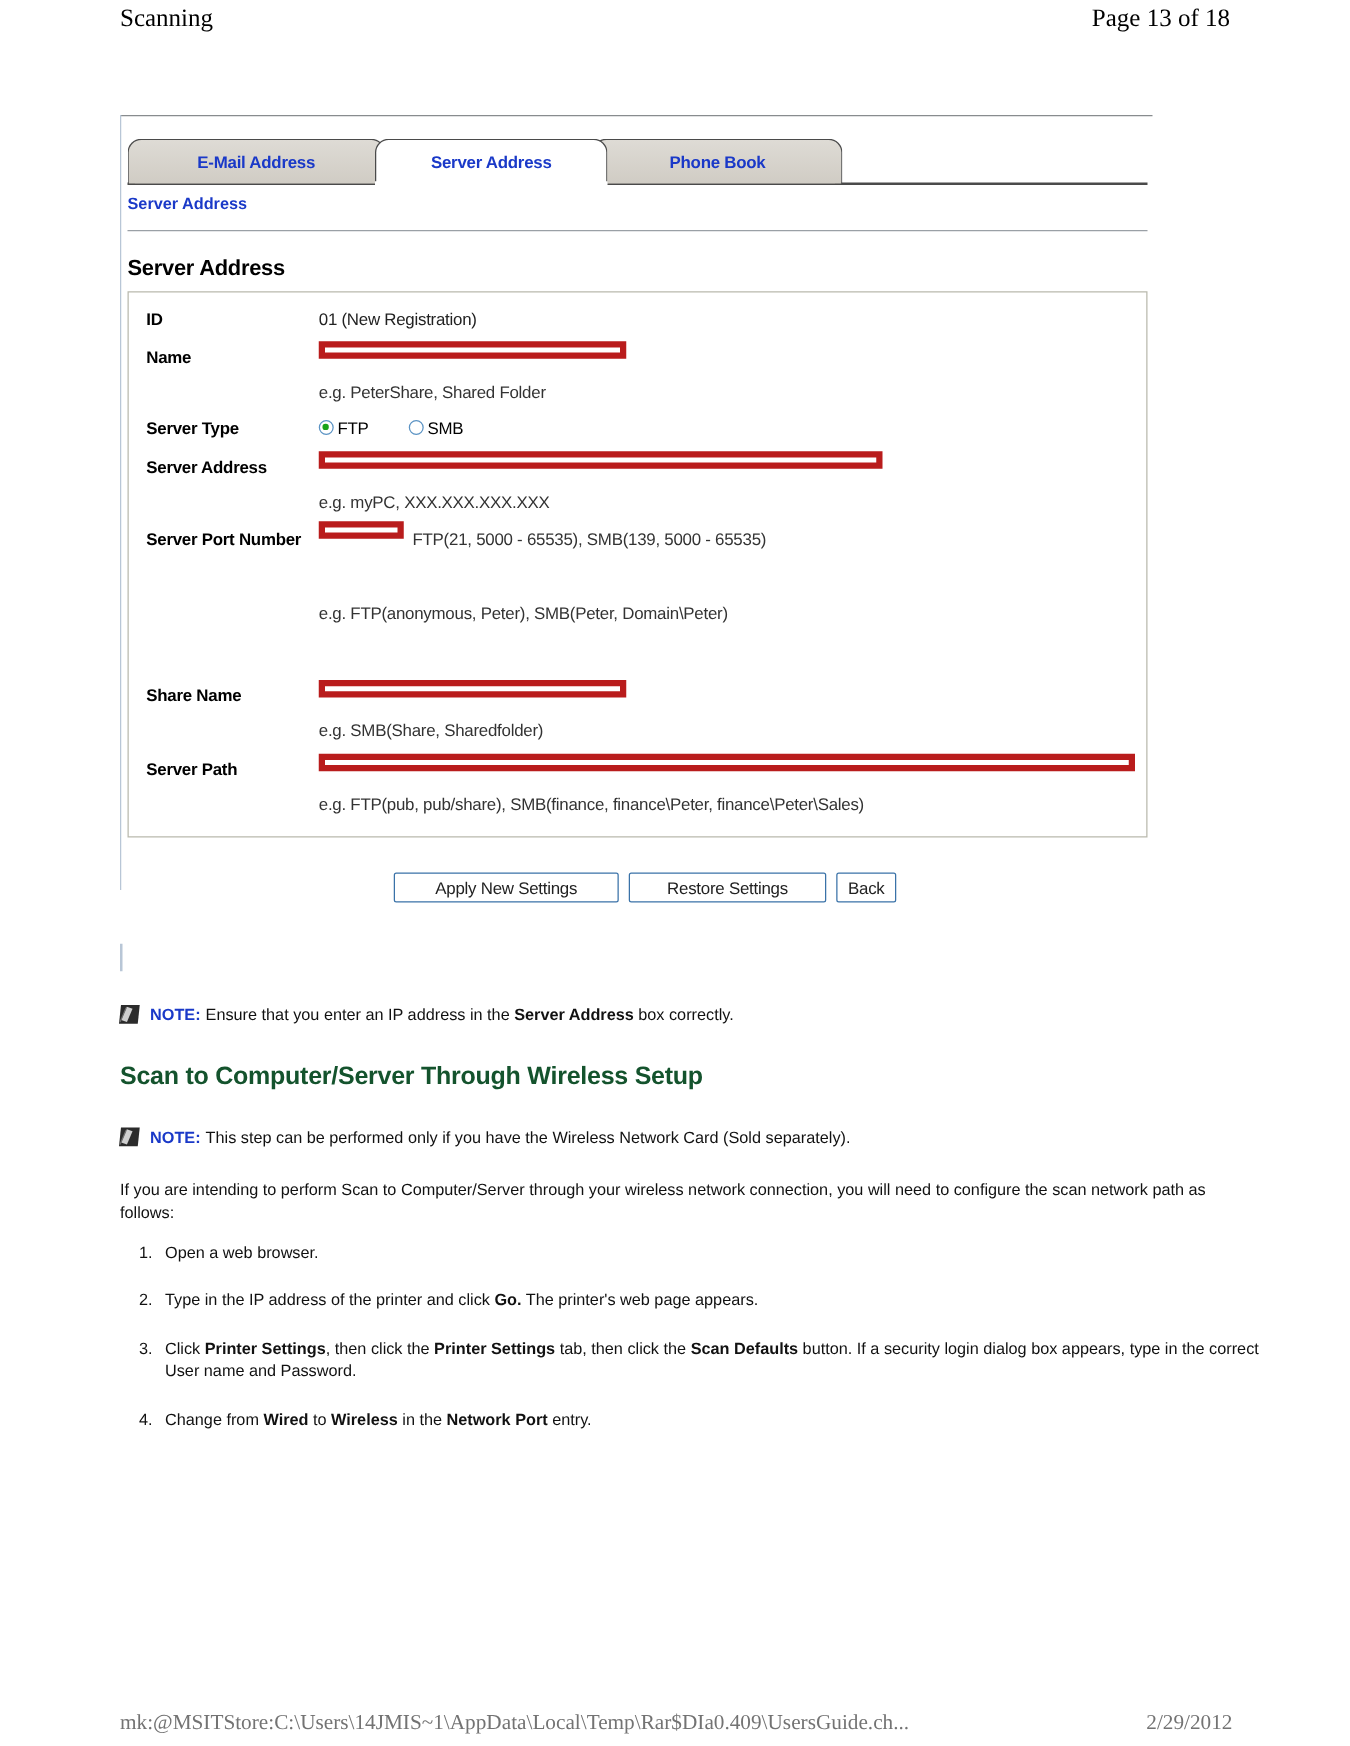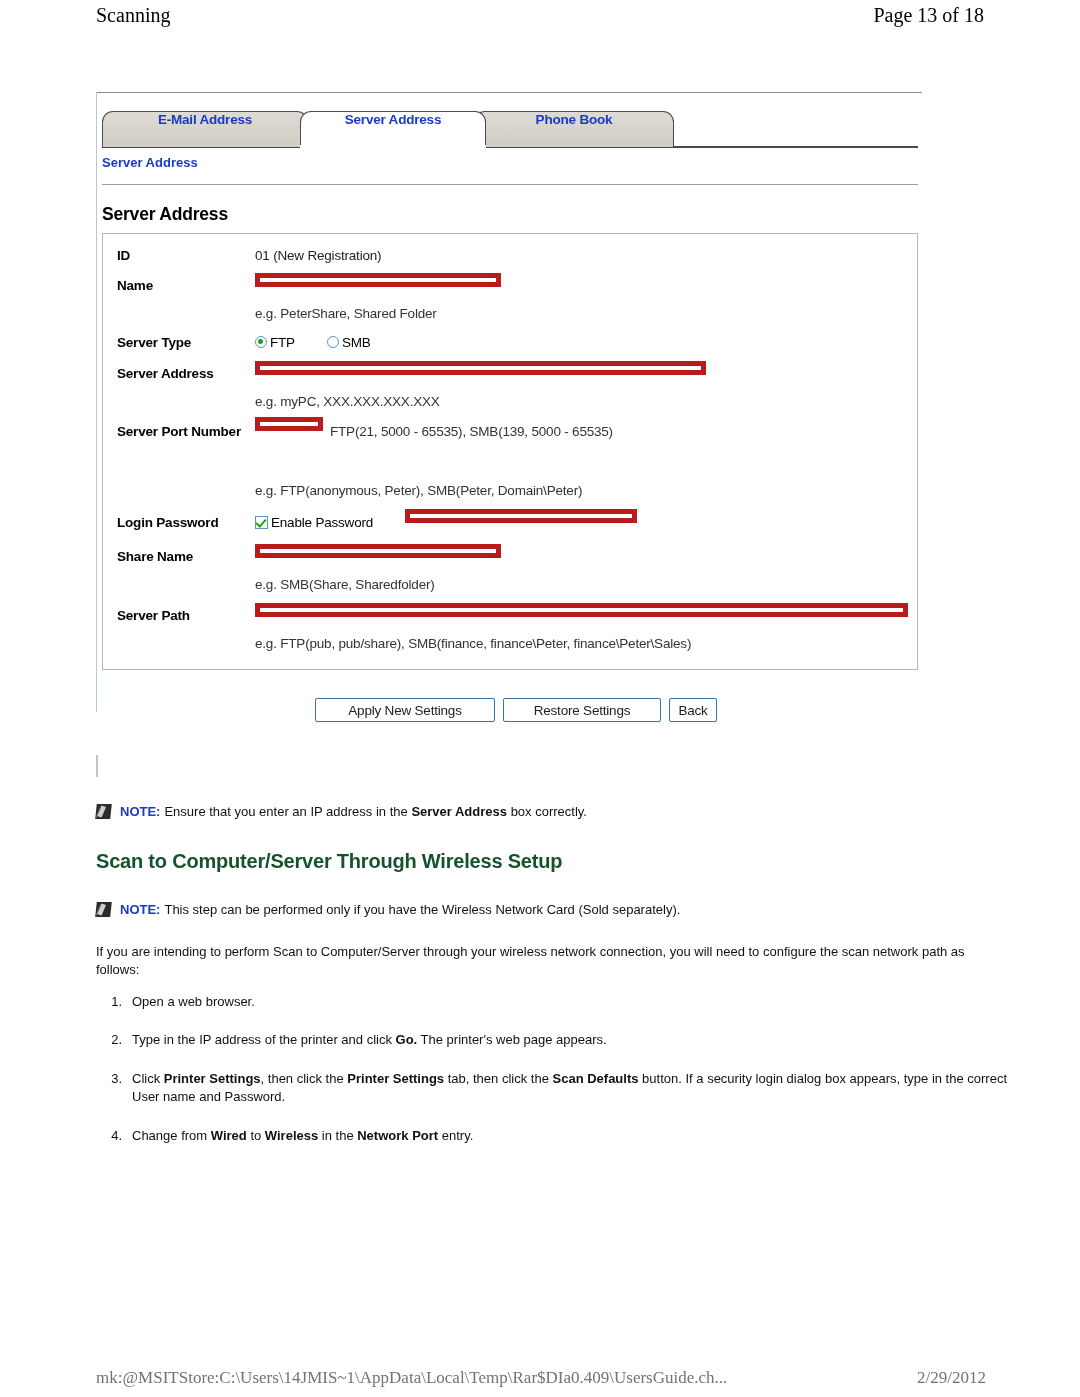--- a/index.html
+++ b/index.html
@@ -69,21 +69,21 @@
     border: 1.5px solid #4a4a4a;
     border-bottom: none;
     border-radius: 11px 11px 0 0;
     background: #d4d0c8;
     background: linear-gradient(to bottom, #dedbd5 0%, #d0ccc4 100%);
     color: #1a39c8;
     font-size: 13.5px;
     font-weight: bold;
     letter-spacing: -0.2px;
     display: flex;
-    align-items: flex-start;
+    align-items: center;
     justify-content: center;
     cursor: pointer;
   }
   .tab.active {
     background: #ffffff;
     z-index: 5;
     border-bottom: 1.5px solid #ffffff;
   }
   .tab-0 { left: 0px;   width: 206px; z-index: 3;}
   .tab-1 { left: 198px; width: 186px; }
@@ -465,28 +465,20 @@
     <div class="hint" style="top:160px;">e.g. myPC, XXX.XXX.XXX.XXX</div>
 
     <div class="row" style="top:184px;">
       <span class="lbl">Server Port Number</span>
       <div class="tbox" style="left:152px; top:-1px; width:68px;">21</div>
       <span class="hint" style="left:227px;">FTP(21, 5000 - 65535), SMB(139, 5000 - 65535)</span>
     </div>
 
     <div class="hint" style="top:249px;">e.g. FTP(anonymous, Peter), SMB(Peter, Domain\Peter)</div>
 
-    <div class="row" style="top:275px;">
-      <span class="lbl">Login Password</span>
-      <div class="cb-wrap" style="left:152px;">
-        <span class="cb on"></span>
-        <span>Enable Password</span>
-      </div>
-      <div class="tbox dots" style="left:302px; top:0px; width:232px;">●●●●●</div>
-    </div>
 
     <div class="row" style="top:309px;">
       <span class="lbl">Share Name</span>
       <div class="tbox" style="left:152px; top:1px; width:246px;"></div>
     </div>
     <div class="hint" style="top:343px;">e.g. SMB(Share, Sharedfolder)</div>
 
     <div class="row" style="top:368px;">
       <span class="lbl">Server Path</span>
       <div class="tbox" style="left:152px; top:1px; width:653px;">pub/mypic</div>

